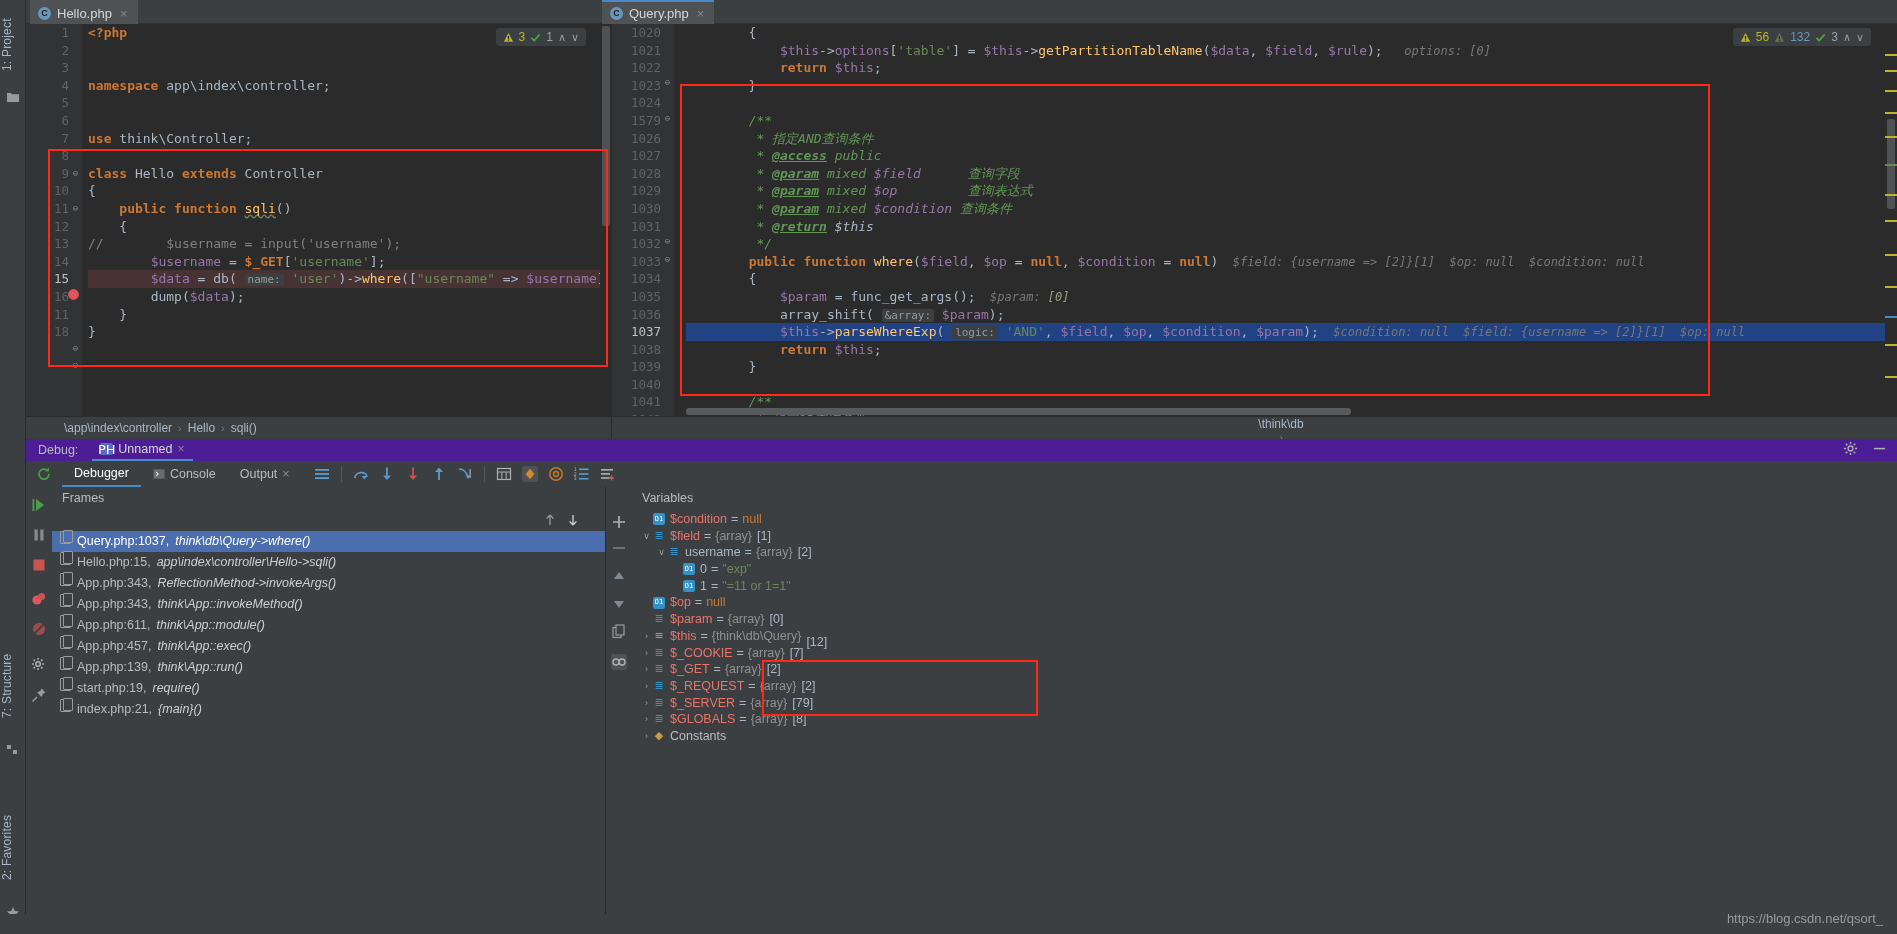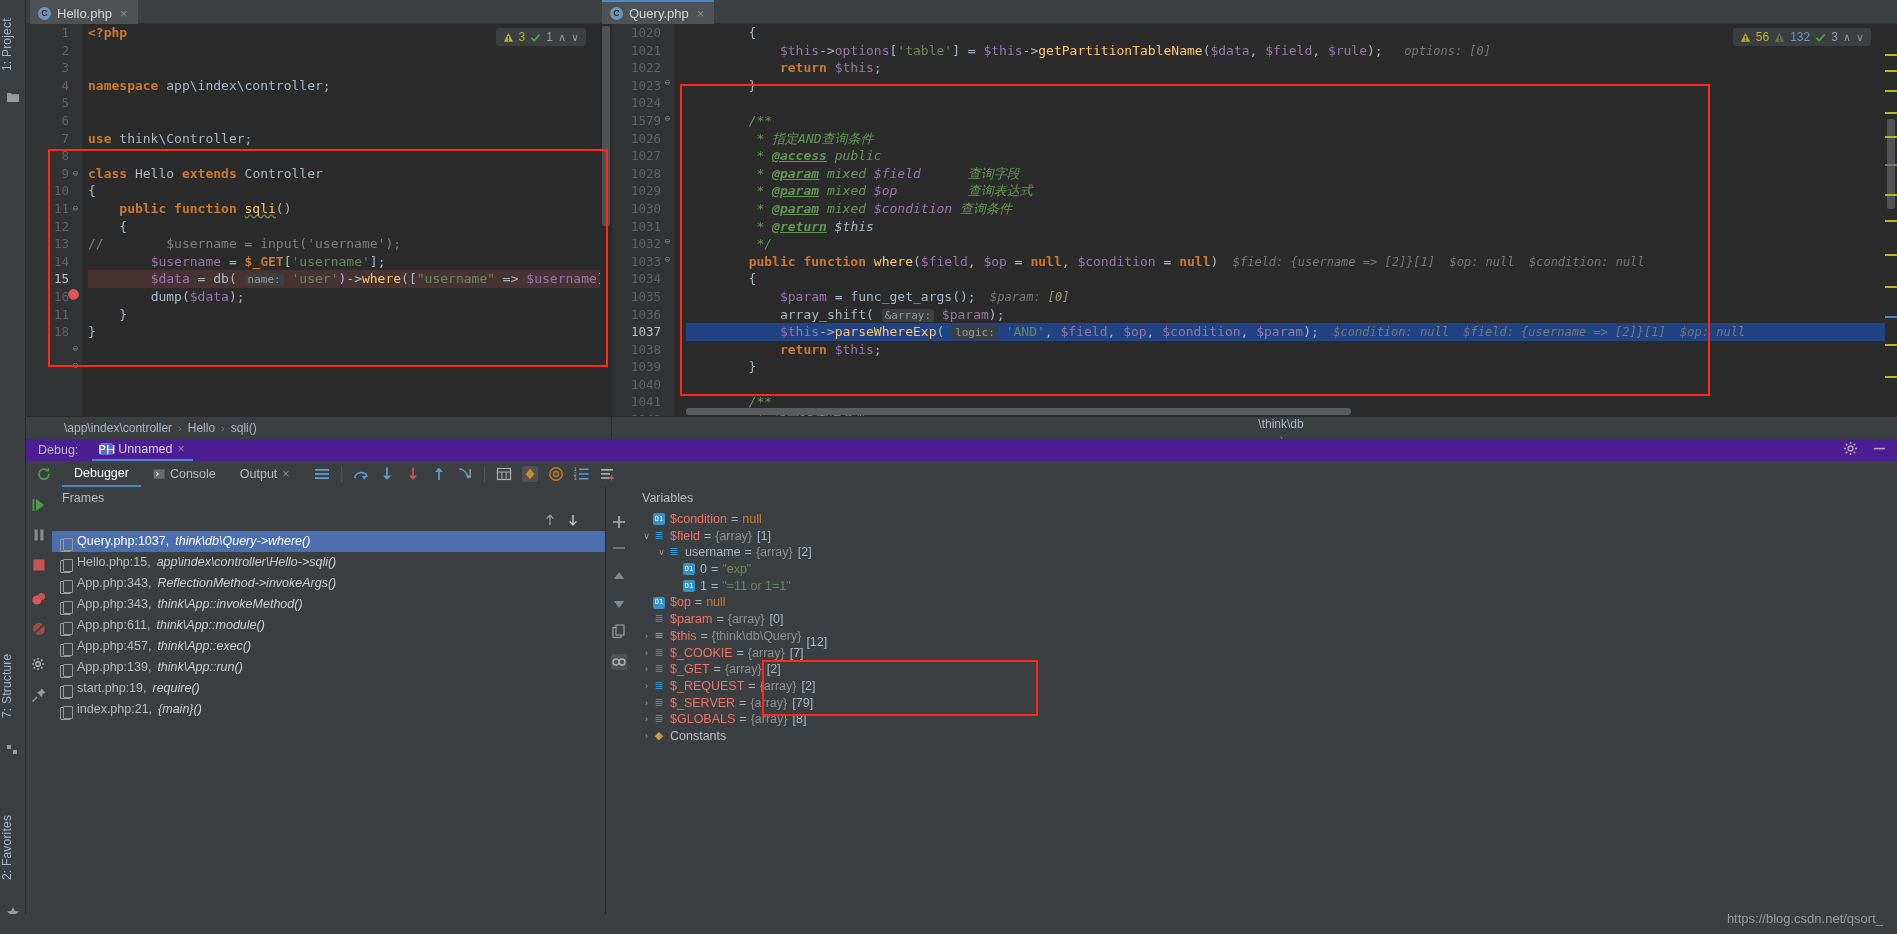--- a/index.html
+++ b/index.html
@@ -168,21 +168,21 @@
   .panel-hdr {
     position:absolute; height:22px; font-size:12.5px; color:#bbbbbb;
     display:flex; align-items:center; padding-left:10px; background:#3c3f41;
   }
   .panel {
     position:absolute; background:#3c3f41; overflow:hidden;
   }
   .frames-list { position:absolute; left:0; right:0; top:0; }
   .frame-row {
     height:21px; line-height:21px; padding-left:8px; font-size:12.5px;
-    color:#bbbbbb; white-space:nowrap; display:flex; align-items:flex-end; gap:6px;
+    color:#bbbbbb; white-space:nowrap; display:flex; align-items:flex-start; gap:6px;
   }
   .frame-row.sel { background:#4b6eaf; color:#ffffff; }
   .frame-row em { font-style:italic; color:#cfcfcf; }
   .frame-row.sel em { color:#ffffff; }
   .file-ico {
     width:11px;height:13px;border:1px solid #9a9a9a;border-radius:1px;flex:none;
     position:relative;
   }
   .file-ico:after{
     content:""; position:absolute; left:2px; top:-2px; width:8px;height:11px;

